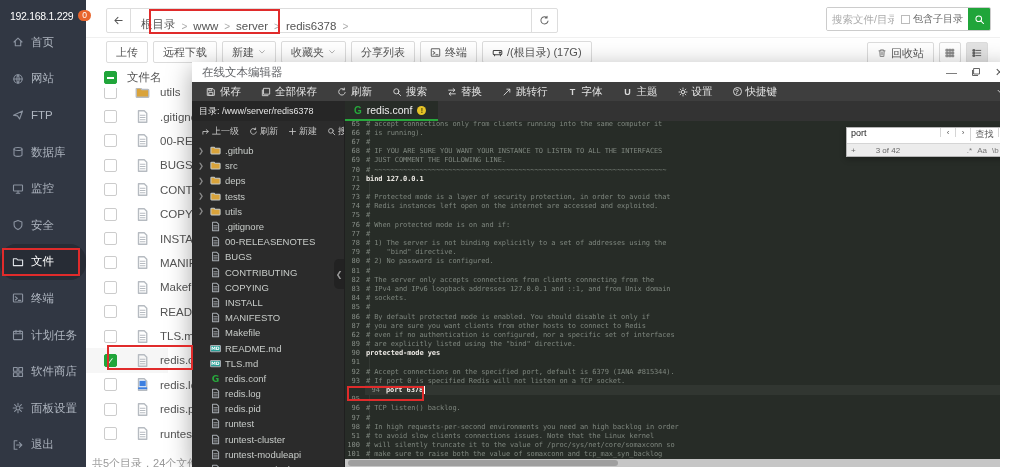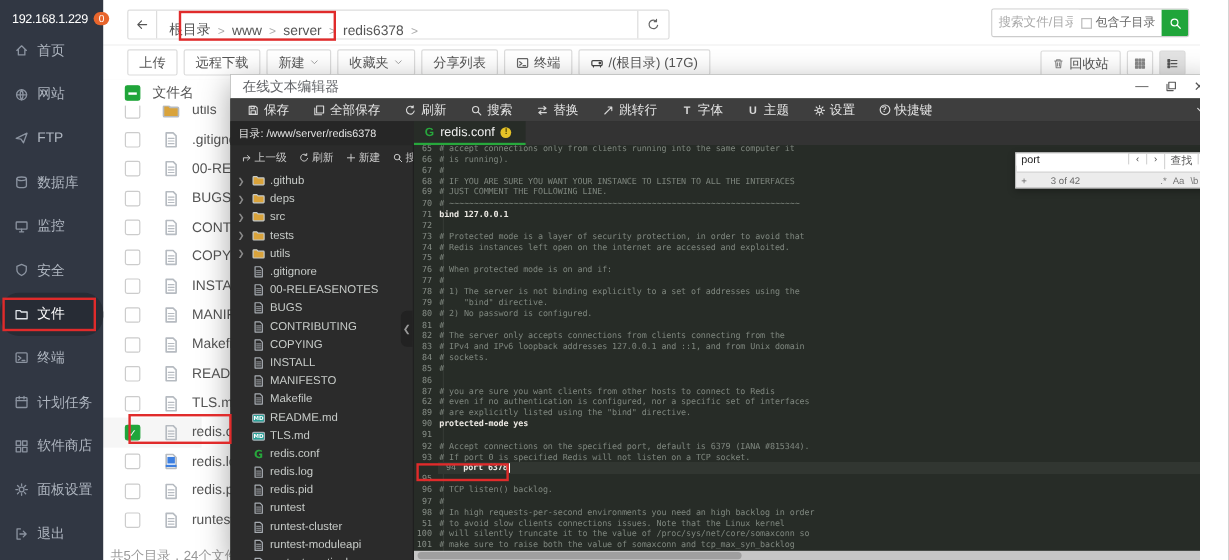--- a/index.html
+++ b/index.html
@@ -690,30 +690,30 @@
               </span>
               <span>.github</span>
             </div>
             <div class="tr-item">
               <span class="chv">❯</span>
               <span class="tic">
                 <svg viewBox="0 0 12 12" width="100%" height="100%" fill="none" stroke="currentColor" stroke-width="1.1" stroke-linecap="round" stroke-linejoin="round">
                   <path d="M1 3.1 C1 2.7 1.3 2.4 1.7 2.4 H4.4 L5.5 3.6 H10.3 C10.7 3.6 11 3.9 11 4.3 V9.1 C11 9.5 10.7 9.8 10.3 9.8 H1.7 C1.3 9.8 1 9.5 1 9.1 Z" fill="#d9a33b"></path>
                 </svg>
               </span>
-              <span>deps</span>
+              <span>src</span>
             </div>
             <div class="tr-item">
               <span class="chv">❯</span>
               <span class="tic">
                 <svg viewBox="0 0 12 12" width="100%" height="100%" fill="none" stroke="currentColor" stroke-width="1.1" stroke-linecap="round" stroke-linejoin="round">
                   <path d="M1 3.1 C1 2.7 1.3 2.4 1.7 2.4 H4.4 L5.5 3.6 H10.3 C10.7 3.6 11 3.9 11 4.3 V9.1 C11 9.5 10.7 9.8 10.3 9.8 H1.7 C1.3 9.8 1 9.5 1 9.1 Z" fill="#d9a33b"></path>
                 </svg>
               </span>
-              <span>src</span>
+              <span>deps</span>
             </div>
             <div class="tr-item">
               <span class="chv">❯</span>
               <span class="tic">
                 <svg viewBox="0 0 12 12" width="100%" height="100%" fill="none" stroke="currentColor" stroke-width="1.1" stroke-linecap="round" stroke-linejoin="round">
                   <path d="M1 3.1 C1 2.7 1.3 2.4 1.7 2.4 H4.4 L5.5 3.6 H10.3 C10.7 3.6 11 3.9 11 4.3 V9.1 C11 9.5 10.7 9.8 10.3 9.8 H1.7 C1.3 9.8 1 9.5 1 9.1 Z" fill="#d9a33b"></path>
                 </svg>
               </span>
               <span>tests</span>
             </div>
@@ -899,21 +899,21 @@
             <div class="cl "><span class="ln">76</span><span class="ct"># When protected mode is on and if:</span></div>
             <div class="cl "><span class="ln">77</span><span class="ct">#</span></div>
             <div class="cl "><span class="ln">78</span><span class="ct"># 1) The server is not binding explicitly to a set of addresses using the</span></div>
             <div class="cl "><span class="ln">79</span><span class="ct">#    "bind" directive.</span></div>
             <div class="cl "><span class="ln">80</span><span class="ct"># 2) No password is configured.</span></div>
             <div class="cl "><span class="ln">81</span><span class="ct">#</span></div>
             <div class="cl "><span class="ln">82</span><span class="ct"># The server only accepts connections from clients connecting from the</span></div>
             <div class="cl "><span class="ln">83</span><span class="ct"># IPv4 and IPv6 loopback addresses 127.0.0.1 and ::1, and from Unix domain</span></div>
             <div class="cl "><span class="ln">84</span><span class="ct"># sockets.</span></div>
             <div class="cl "><span class="ln">85</span><span class="ct">#</span></div>
-            <div class="cl "><span class="ln">86</span></div>
+            <div class="cl "><span class="ln">86</span><span class="ct"># By default protected mode is enabled. You should disable it only if</span></div>
             <div class="cl "><span class="ln">87</span><span class="ct"># you are sure you want clients from other hosts to connect to Redis</span></div>
             <div class="cl "><span class="ln">62</span><span class="ct"># even if no authentication is configured, nor a specific set of interfaces</span></div>
             <div class="cl "><span class="ln">89</span><span class="ct"># are explicitly listed using the "bind" directive.</span></div>
             <div class="cl d"><span class="ln">90</span><span class="ct">protected-mode yes</span></div>
             <div class="cl "><span class="ln">91</span><span class="ct"></span></div>
             <div class="cl "><span class="ln">92</span><span class="ct"># Accept connections on the specified port, default is 6379 (IANA #815344).</span></div>
             <div class="cl "><span class="ln">93</span><span class="ct"># If port 0 is specified Redis will not listen on a TCP socket.</span></div>
             <div class="cl d cur"><span class="ln">94</span><span class="ct">port 6378</span><span class="caret"></span></div>
             <div class="cl "><span class="ln">95</span><span class="ct"></span></div>
             <div class="cl "><span class="ln">96</span><span class="ct"># TCP listen() backlog.</span></div>

